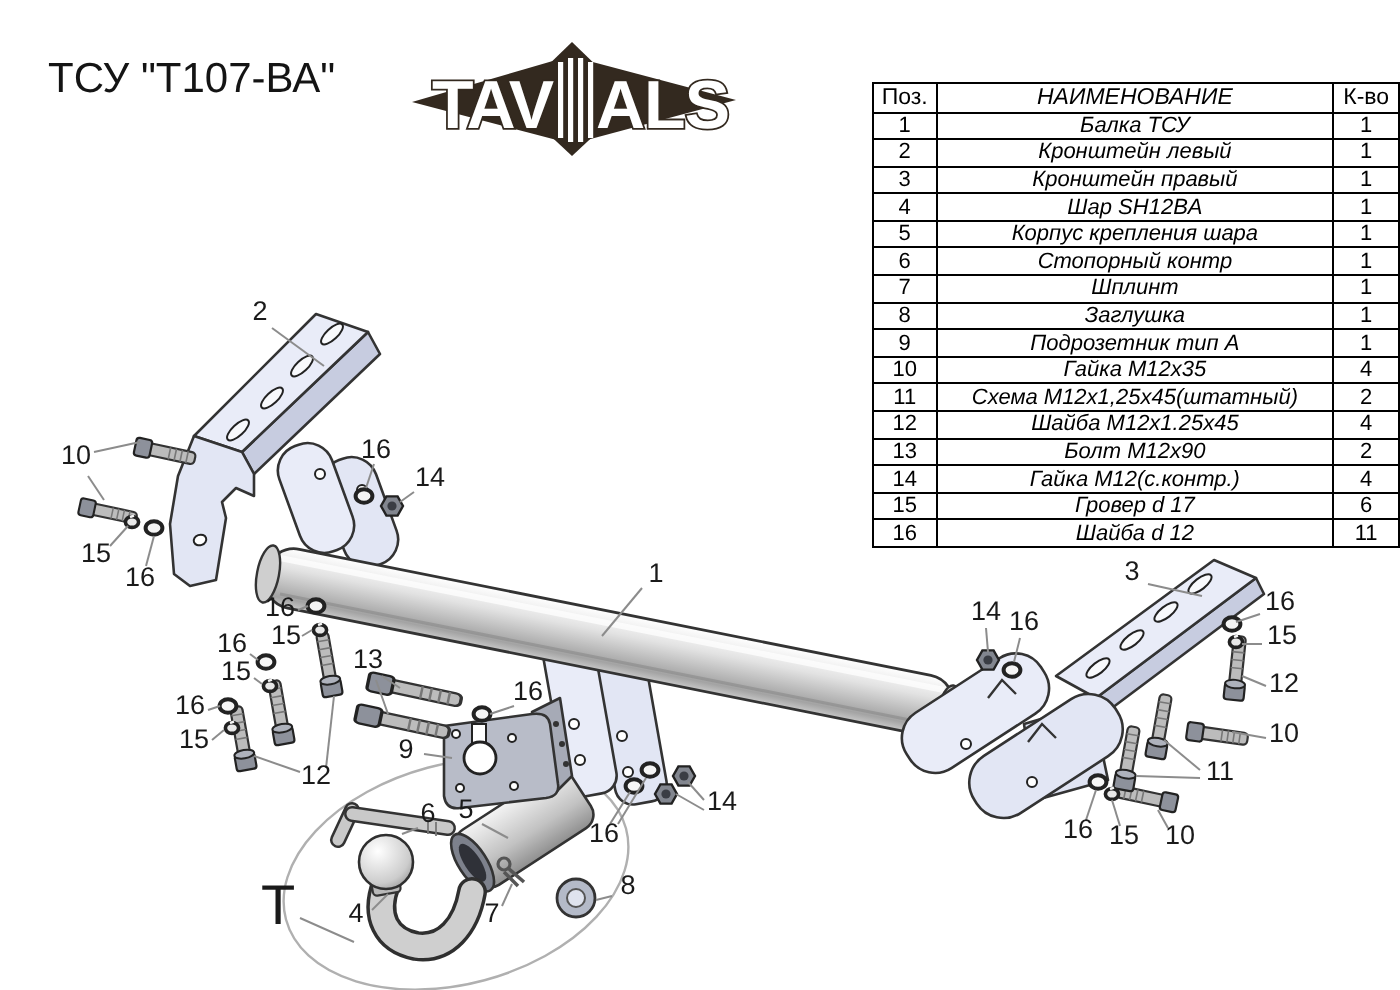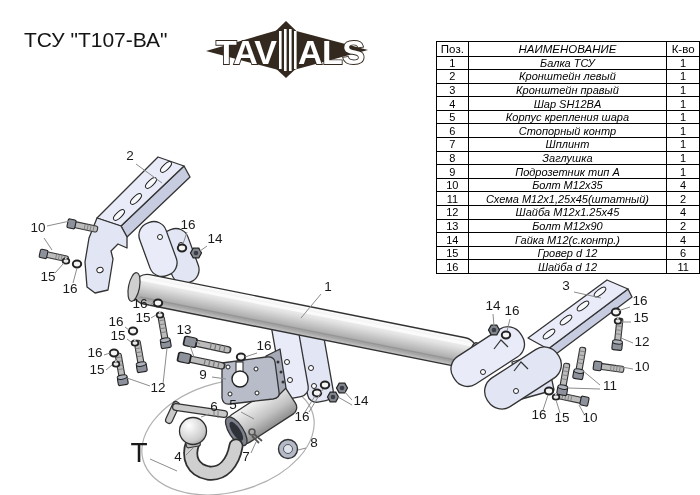--- a/index.html
+++ b/index.html
@@ -95,21 +95,21 @@
             <td class="col-name">Заглушка</td>
             <td class="col-qty">1</td>
           </tr>
           <tr>
             <td class="col-pos">9</td>
             <td class="col-name">Подрозетник тип А</td>
             <td class="col-qty">1</td>
           </tr>
           <tr>
             <td class="col-pos">10</td>
-            <td class="col-name">Болт М12х35</td>
+            <td class="col-name">Гайка М12х35</td>
             <td class="col-qty">4</td>
           </tr>
           <tr>
             <td class="col-pos">11</td>
             <td class="col-name">Схема М12х1,25х45(штатный)</td>
             <td class="col-qty">2</td>
           </tr>
           <tr>
             <td class="col-pos">12</td>
             <td class="col-name">Шайба М12х1.25х45</td>
@@ -120,21 +120,21 @@
             <td class="col-name">Болт М12х90</td>
             <td class="col-qty">2</td>
           </tr>
           <tr>
             <td class="col-pos">14</td>
             <td class="col-name">Гайка М12(с.контр.)</td>
             <td class="col-qty">4</td>
           </tr>
           <tr>
             <td class="col-pos">15</td>
-            <td class="col-name">Гровер d 12</td>
+            <td class="col-name">Гровер d 17</td>
             <td class="col-qty">6</td>
           </tr>
           <tr>
             <td class="col-pos">16</td>
             <td class="col-name">Шайба d 12</td>
             <td class="col-qty">11</td>
           </tr>
         </tbody>
     </table>
   </div>

